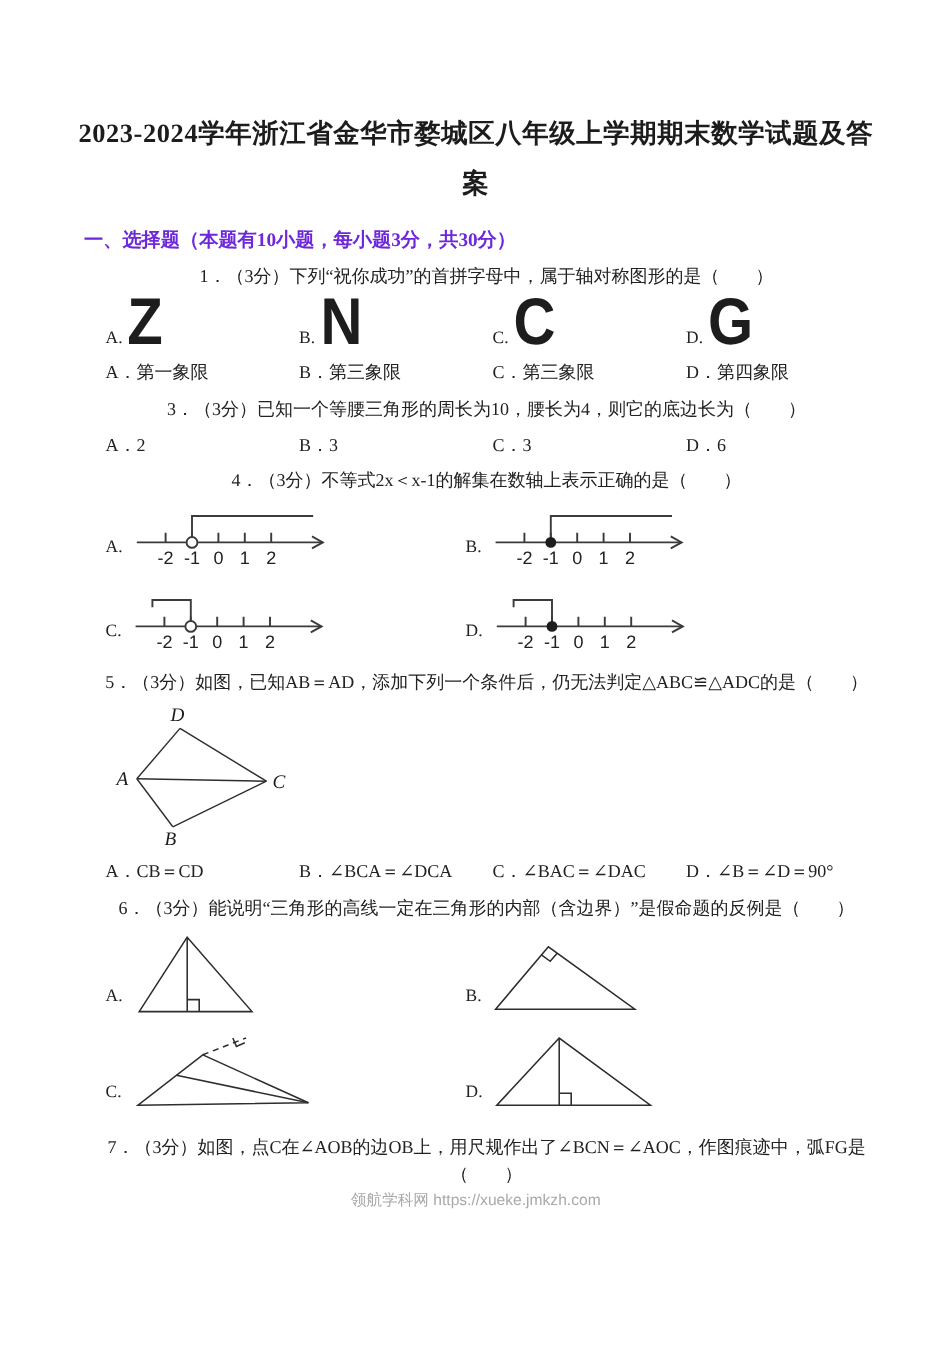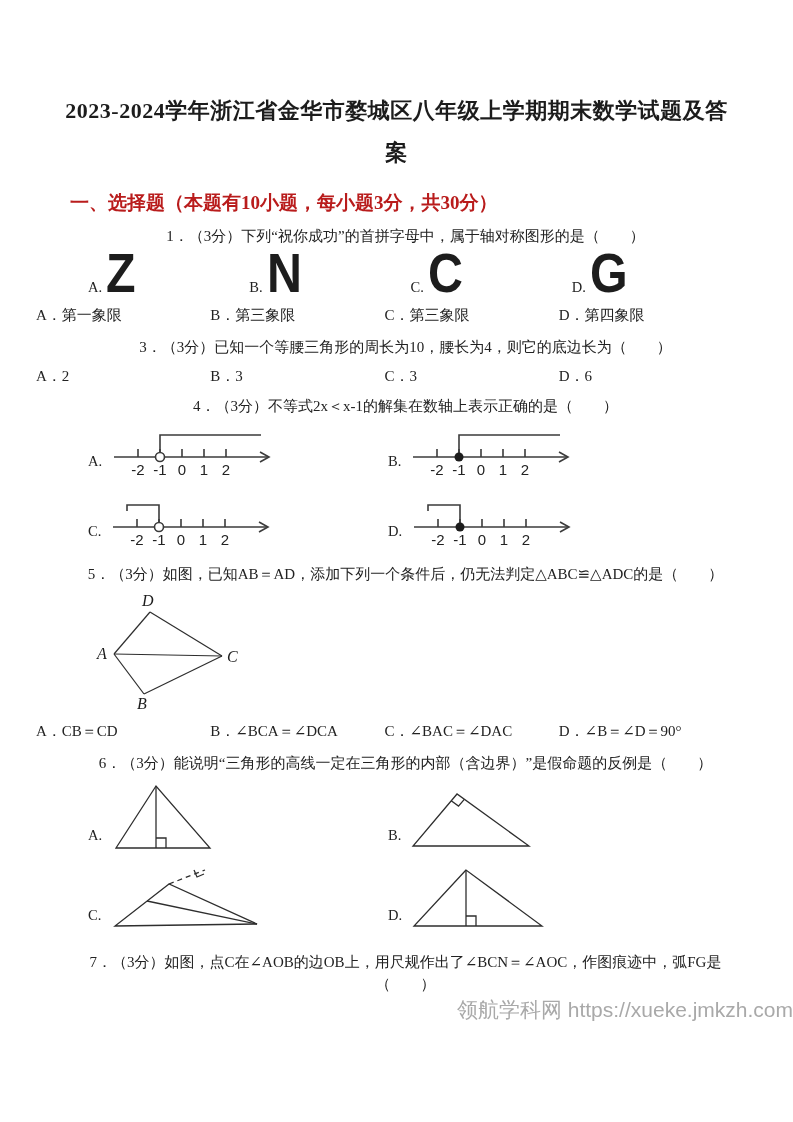--- a/index.html
+++ b/index.html
@@ -13,57 +13,57 @@
     width:793px; height:818px;
   }
   .title {
     margin:90px auto 0; width:672px;
     text-align:center; font-size:22px; font-weight:bold;
     line-height:1.9; color:#1c1c1c;
     letter-spacing:0.5px;
   }
   .section-heading {
     margin:16px 55px 0 70px;
-    font-size:19px; font-weight:bold; color:#b91c1c;
+    font-size:16px; font-weight:bold; color:#6d28d9;
   }
   .q-text {
     margin:10px 50px 0 68px;
     font-size:15px; line-height:1.45; color:#222;text-align:center;
   }
   
   .letter-row { display:flex; margin:4px 60px 0 88px; }
   .letter-opt { width:25%; display:flex; align-items:flex-end; }
   .opt-label  { font-size:14.5px; line-height:1; padding-bottom:2px; }
   .big-letter {
     font-family:"Liberation Sans","DejaVu Sans",sans-serif;
     font-size:55px; font-weight:700; line-height:0.82;
     margin-left:4px; letter-spacing:-2px; color:#1d1d1d;
     transform:scaleX(0.88); transform-origin:left bottom;
   }
   
-  .opts { display:flex; margin:10px 60px 0 36px; font-size:15px;align-items:flex-end; }
+  .opts { display:flex; margin:10px 60px 0 88px; font-size:15px;align-items:flex-end; }
   .opts > span { width:25%; }
   
   .fig-grid { display:grid; grid-template-columns:300px 1fr; margin-left:88px; margin-right:50px; }
   .fig-cell { display:flex; align-items:flex-end; margin-top:8px; }
   .fig-label { font-size:14.5px; padding-bottom:8px; margin-right:6px; }
   .nl-cell .fig-label { padding-bottom:10px; }
   svg { display:block; }
   .kite-wrap { margin:4px 0 0 80px; }
   .nl-num {
     font-family:"Liberation Sans","DejaVu Sans",sans-serif;
     font-size:15px; fill:#222;
   }
   .v-label {
     font-family:"Liberation Serif","DejaVu Serif",serif;
     font-style:italic; font-size:16px; fill:#1c1c1c;
   }
   .footer {
     margin-top:auto; padding-bottom:12px;
-    text-align:right; font-size:21px; color:#a9a9a9;
+    text-align:center; font-size:13px; color:#a9a9a9;
     font-family:"Liberation Sans","DejaVu Sans",sans-serif;
   }
 </style>
 </head>
 <body>
 
 <div class="page">
 
   <h1 class="title">2023-2024学年浙江省金华市婺城区八年级上学期期末数学试题及答案</h1>
 

